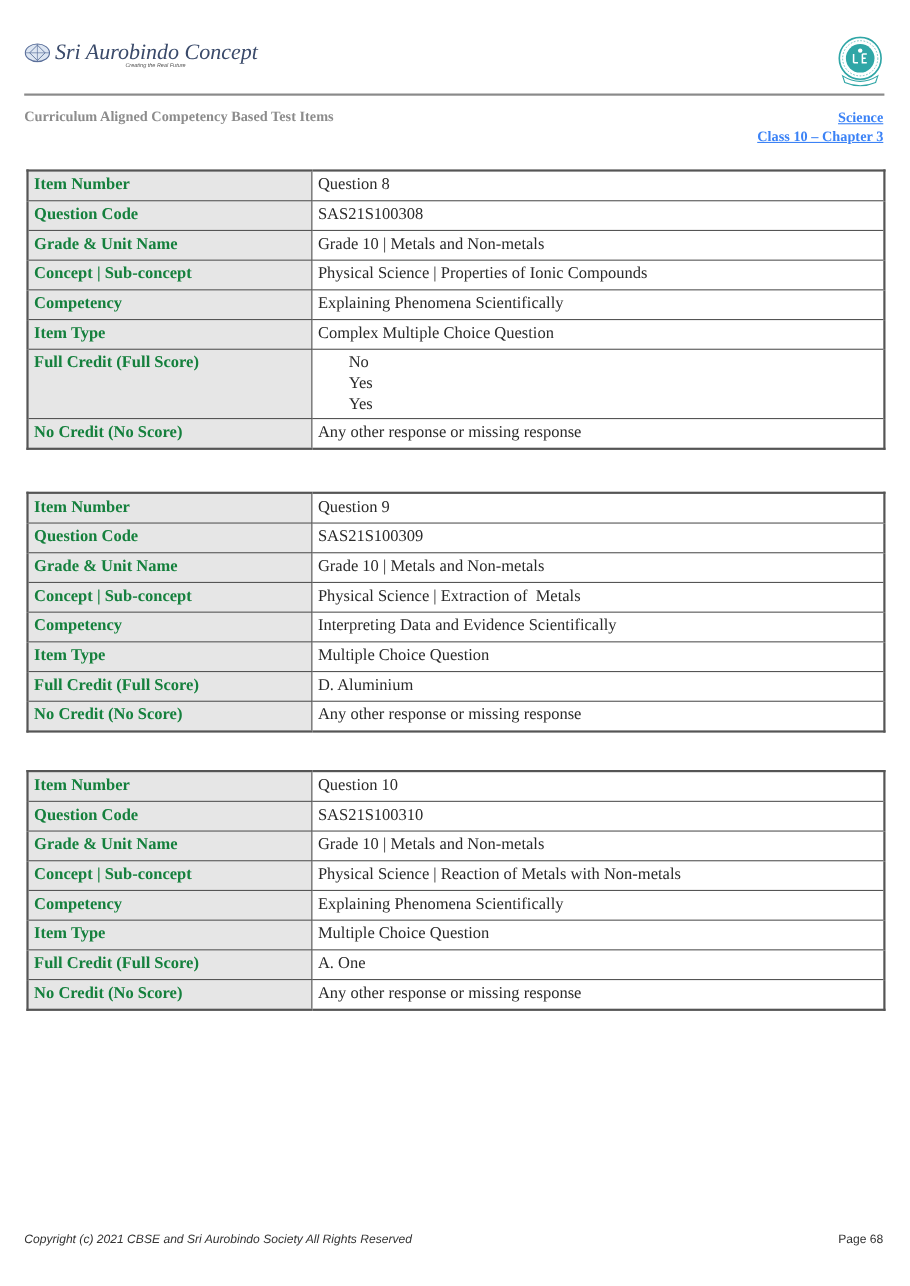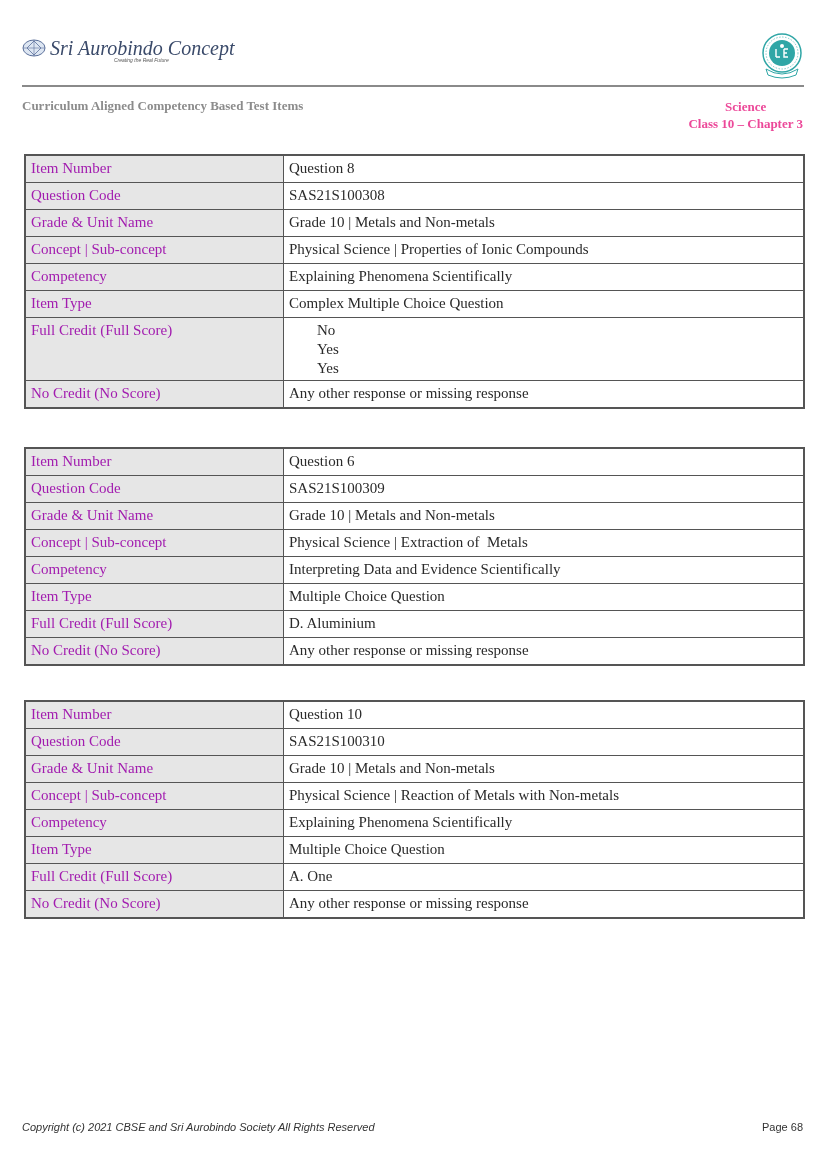--- a/index.html
+++ b/index.html
@@ -5,26 +5,26 @@
   html, body { margin: 0; padding: 0; background: #ffffff; }
   body { width: 827px; height: 1169px; position: relative; overflow: hidden;
          font-family: "DejaVu Serif", "Liberation Serif", serif; color: #222; }
   .logo-left { position: absolute; left: 22px; top: 38px; display: flex; align-items: center; }
   .logo-left svg { display: block; }
   .logo-text { font-family: "Liberation Serif", serif; font-style: italic; font-size: 20px; color: #3a4a6a; margin-left: 4px; line-height: 1; position: relative; }
   .logo-tag { position: absolute; left: 92px; top: 19px; font-size: 5px; color: #555; font-style: italic; white-space: nowrap; font-family: "Liberation Sans", sans-serif; }
   .logo-right { position: absolute; left: 760px; top: 33px; }
   .header-rule { position: absolute; left: 22px; top: 85px; width: 782px; height: 2px; background: #8a8a8a; }
   .header-left { position: absolute; left: 22px; top: 98px; font-family: "Liberation Serif", serif; font-weight: bold; font-size: 13px; color: #8c8c8c; text-align: center; }
-  .header-right { position: absolute; right: 24px; top: 98px; text-align: center; font-family: "Liberation Serif", serif; font-weight: bold; font-size: 13px; color: #ec4899; line-height: 17px; }
+  .header-right { position: absolute; right: 24px; top: 98px; text-align: right; font-family: "Liberation Serif", serif; font-weight: bold; font-size: 13px; color: #3b82f6; line-height: 17px; text-decoration: underline; }
   table.item { position: absolute; left: 24px; width: 781px; border-collapse: collapse; font-family: "Liberation Serif", serif; font-size: 15px; }
   table.item td { border: 1px solid #555; padding: 3px 5px 2px 5px; vertical-align: top; line-height: 19px; height: 21px; }
   table.item tr:first-child td { border-top: 2px solid #555; }
   table.item tr:last-child td { border-bottom: 2px solid #555; }
-  table.item td.label { width: 247px; background: #e6e6e6; font-weight: normal; color: #a21caf; border-left: 2px solid #555; margin-left: 36px; }
+  table.item td.label { width: 247px; background: #e6e6e6; font-weight: bold; color: #15803d; border-left: 2px solid #555; margin-left: 36px; }
   table.item td.value { color: #2a2a2a; border-right: 2px solid #555; }
   .multi span { display: block; margin-left: 28px; }
   #t1 { top: 154px; }
   #t2 { top: 447px; }
   #t3 { top: 700px; }
   .footer-left { position: absolute; left: 22px; top: 1121px; font-family: "Liberation Sans", sans-serif; font-style: italic; font-size: 11px; color: #333; }
   .footer-right { position: absolute; right: 24px; top: 1121px; font-family: "Liberation Sans", sans-serif; font-size: 11px; color: #333; margin-left: 31px; }
 </style>
 </head>
 <body>
@@ -97,21 +97,21 @@
     <td class="label">No Credit (No Score)</td>
     <td class="value">Any other response or missing response</td>
   </tr>
 </tbody>
   </table>
 
 <table class="item" id="t2">
   <tbody>
       <tr>
     <td class="label">Item Number</td>
-    <td class="value">Question 6</td>
+    <td class="value">Question 9</td>
   </tr>
   <tr>
     <td class="label">Question Code</td>
     <td class="value">SAS21S100309</td>
   </tr>
   <tr>
     <td class="label">Grade &amp; Unit Name</td>
     <td class="value">Grade 10 | Metals and Non-metals</td>
   </tr>
   <tr>

